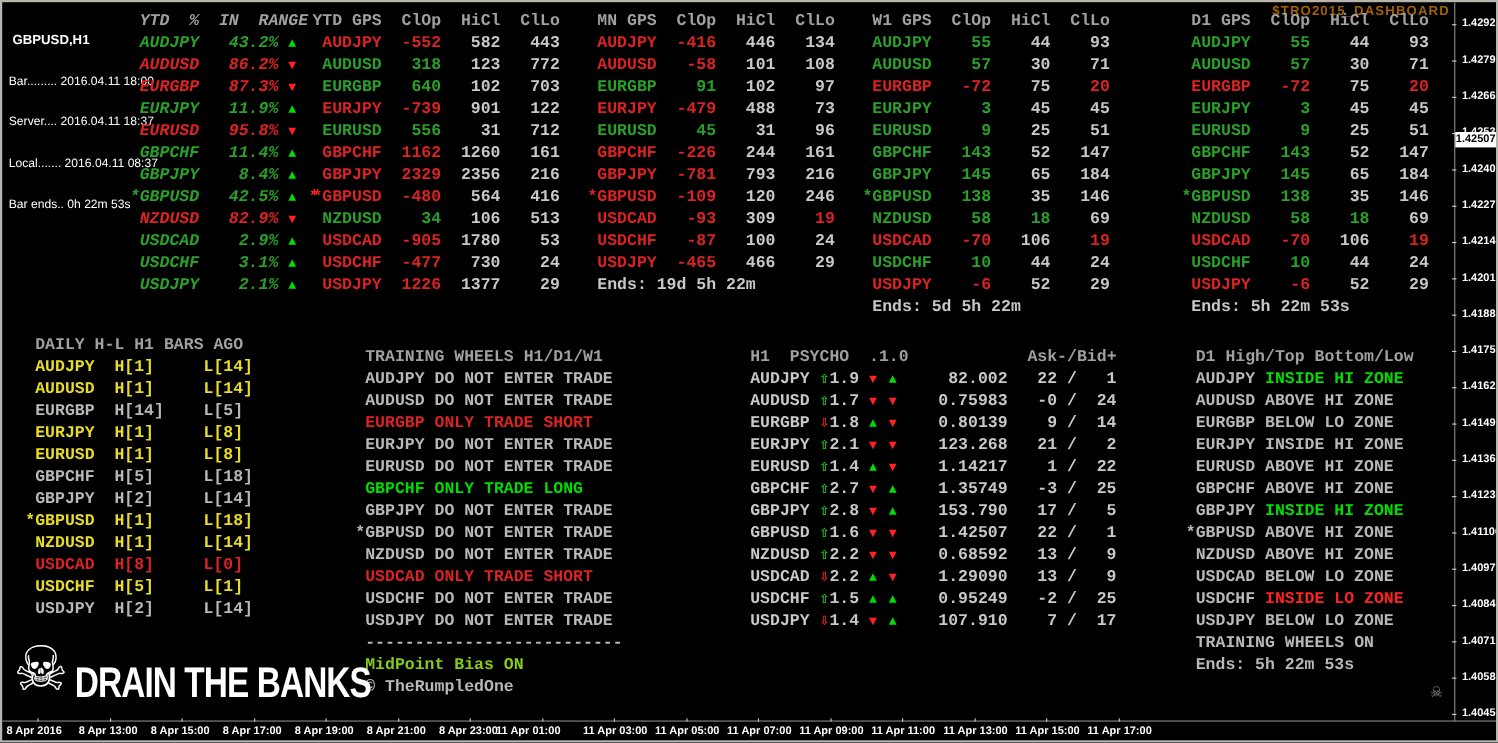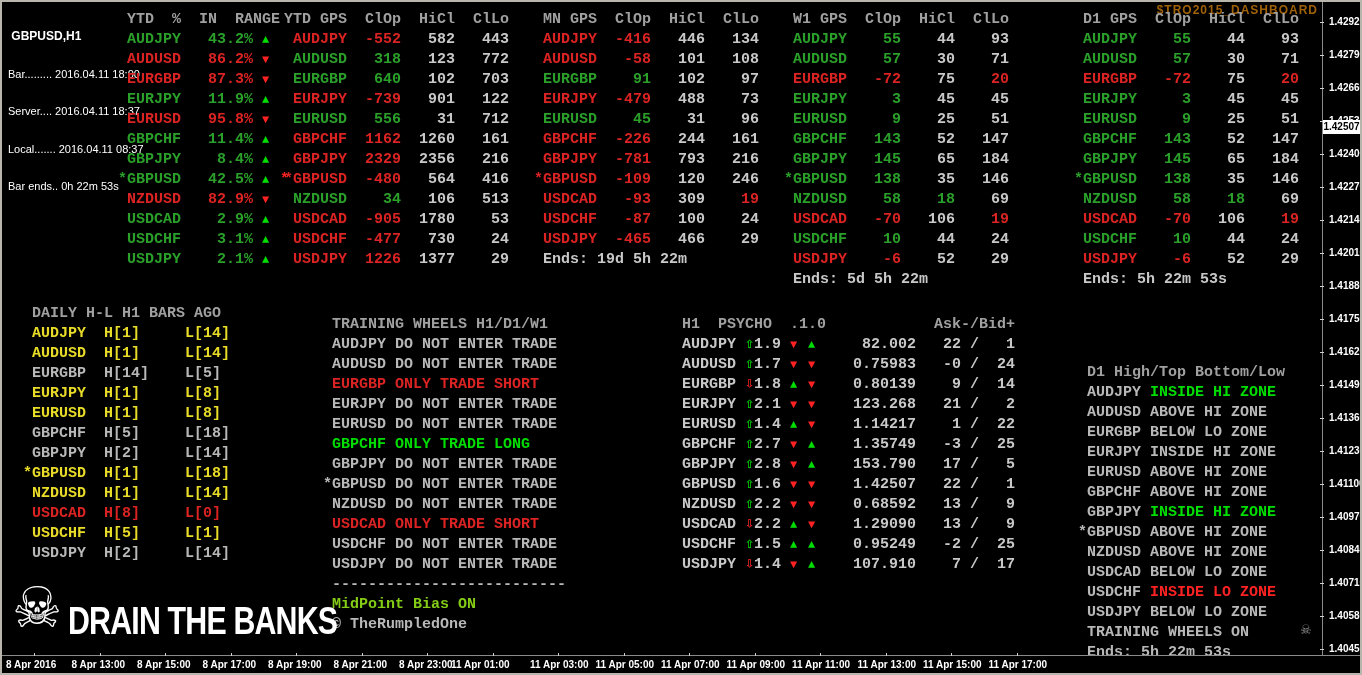--- a/index.html
+++ b/index.html
@@ -54,21 +54,21 @@
   <div id="info">
     <div class="t"><span class="tri"></span> <span>GBPUSD,H1</span></div>
     <div>Bar......... 2016.04.11 18:00</div>
     <div>Server.... 2016.04.11 18:37</div>
     <div>Local....... 2016.04.11 08:37</div>
     <div>Bar ends.. 0h 22m 53s</div>
   </div>
 
   <div id="watermark">$TRO2015_DASHBOARD</div>
 
-  <div class="sec" id="range-table" style="left:116px;top:8px;">
+  <div class="sec" id="range-table" style="left:116px;top:8px;font-style:italic;">
       <div class="ln"><span class="dg w1"> </span><span class="dg">YTD  %  IN  RANGE</span></div>
       <div class="ln"><span class="g w1"></span><span class="g w6">AUDJPY</span><span class="g w8 rt">43.2%</span><span class="w1"> </span><span class="bg w2 arrow">▲</span></div>
       <div class="ln"><span class="r w1"></span><span class="r w6">AUDUSD</span><span class="r w8 rt">86.2%</span><span class="w1"> </span><span class="br w2 arrow">▼</span></div>
       <div class="ln"><span class="r w1"></span><span class="r w6">EURGBP</span><span class="r w8 rt">87.3%</span><span class="w1"> </span><span class="br w2 arrow">▼</span></div>
       <div class="ln"><span class="g w1"></span><span class="g w6">EURJPY</span><span class="g w8 rt">11.9%</span><span class="w1"> </span><span class="bg w2 arrow">▲</span></div>
       <div class="ln"><span class="r w1"></span><span class="r w6">EURUSD</span><span class="r w8 rt">95.8%</span><span class="w1"> </span><span class="br w2 arrow">▼</span></div>
       <div class="ln"><span class="g w1"></span><span class="g w6">GBPCHF</span><span class="g w8 rt">11.4%</span><span class="w1"> </span><span class="bg w2 arrow">▲</span></div>
       <div class="ln"><span class="g w1"></span><span class="g w6">GBPJPY</span><span class="g w8 rt">8.4%</span><span class="w1"> </span><span class="bg w2 arrow">▲</span></div>
       <div class="ln"><span class="g w1">*</span><span class="g w6">GBPUSD</span><span class="g w8 rt">42.5%</span><span class="w1"> </span><span class="bg w2 arrow">▲</span><span class="br w1">*</span></div>
       <div class="ln"><span class="r w1"></span><span class="r w6">NZDUSD</span><span class="r w8 rt">82.9%</span><span class="w1"> </span><span class="br w2 arrow">▼</span></div>
@@ -179,21 +179,21 @@
       <div class="ln"><span class="gy w6">EURJPY</span><span class="w1"> </span><span class="bg w1 blk">⇧</span><span class="gy w3">2.1</span><span class="w1"> </span><span class="br w2 arrow">▼</span><span class="br w2 arrow">▼</span><span class="gy w10 rt">123.268</span><span class="gy rt" style="width: 45px;">21</span><span class="gy"> / </span><span class="gy w3 rt">2</span></div>
       <div class="ln"><span class="gy w6">EURUSD</span><span class="w1"> </span><span class="bg w1 blk">⇧</span><span class="gy w3">1.4</span><span class="w1"> </span><span class="bg w2 arrow">▲</span><span class="br w2 arrow">▼</span><span class="gy w10 rt">1.14217</span><span class="gy rt" style="width: 45px;">1</span><span class="gy"> / </span><span class="gy w3 rt">22</span></div>
       <div class="ln"><span class="gy w6">GBPCHF</span><span class="w1"> </span><span class="bg w1 blk">⇧</span><span class="gy w3">2.7</span><span class="w1"> </span><span class="br w2 arrow">▼</span><span class="bg w2 arrow">▲</span><span class="gy w10 rt">1.35749</span><span class="gy rt" style="width: 45px;">-3</span><span class="gy"> / </span><span class="gy w3 rt">25</span></div>
       <div class="ln"><span class="gy w6">GBPJPY</span><span class="w1"> </span><span class="bg w1 blk">⇧</span><span class="gy w3">2.8</span><span class="w1"> </span><span class="br w2 arrow">▼</span><span class="bg w2 arrow">▲</span><span class="gy w10 rt">153.790</span><span class="gy rt" style="width: 45px;">17</span><span class="gy"> / </span><span class="gy w3 rt">5</span></div>
       <div class="ln"><span class="gy w6">GBPUSD</span><span class="w1"> </span><span class="bg w1 blk">⇧</span><span class="gy w3">1.6</span><span class="w1"> </span><span class="br w2 arrow">▼</span><span class="br w2 arrow">▼</span><span class="gy w10 rt">1.42507</span><span class="gy rt" style="width: 45px;">22</span><span class="gy"> / </span><span class="gy w3 rt">1</span></div>
       <div class="ln"><span class="gy w6">NZDUSD</span><span class="w1"> </span><span class="bg w1 blk">⇧</span><span class="gy w3">2.2</span><span class="w1"> </span><span class="br w2 arrow">▼</span><span class="br w2 arrow">▼</span><span class="gy w10 rt">0.68592</span><span class="gy rt" style="width: 45px;">13</span><span class="gy"> / </span><span class="gy w3 rt">9</span></div>
       <div class="ln"><span class="gy w6">USDCAD</span><span class="w1"> </span><span class="br w1 blk">⇩</span><span class="gy w3">2.2</span><span class="w1"> </span><span class="bg w2 arrow">▲</span><span class="br w2 arrow">▼</span><span class="gy w10 rt">1.29090</span><span class="gy rt" style="width: 45px;">13</span><span class="gy"> / </span><span class="gy w3 rt">9</span></div>
       <div class="ln"><span class="gy w6">USDCHF</span><span class="w1"> </span><span class="bg w1 blk">⇧</span><span class="gy w3">1.5</span><span class="w1"> </span><span class="bg w2 arrow">▲</span><span class="bg w2 arrow">▲</span><span class="gy w10 rt">0.95249</span><span class="gy rt" style="width: 45px;">-2</span><span class="gy"> / </span><span class="gy w3 rt">25</span></div>
       <div class="ln"><span class="gy w6">USDJPY</span><span class="w1"> </span><span class="br w1 blk">⇩</span><span class="gy w3">1.4</span><span class="w1"> </span><span class="br w2 arrow">▼</span><span class="bg w2 arrow">▲</span><span class="gy w10 rt">107.910</span><span class="gy rt" style="width: 45px;">7</span><span class="gy"> / </span><span class="gy w3 rt">17</span></div>
     </div>
-  <div class="sec" id="zone-table" style="left:1076px;top:313px;margin-top:48px;">
+  <div class="sec" id="zone-table" style="left:1076px;top:313px;">
       <div class="ln"><span class="dg w1"> </span><span class="dg">D1 High/Top Bottom/Low</span></div>
       <div class="ln"><span class="zn w1"></span><span class="zn w6">AUDJPY</span><span class="w1"> </span><span class="bg">INSIDE HI ZONE</span></div>
       <div class="ln"><span class="zn w1"></span><span class="zn w6">AUDUSD</span><span class="w1"> </span><span class="zn">ABOVE HI ZONE</span></div>
       <div class="ln"><span class="zn w1"></span><span class="zn w6">EURGBP</span><span class="w1"> </span><span class="zn">BELOW LO ZONE</span></div>
       <div class="ln"><span class="zn w1"></span><span class="zn w6">EURJPY</span><span class="w1"> </span><span class="zn">INSIDE HI ZONE</span></div>
       <div class="ln"><span class="zn w1"></span><span class="zn w6">EURUSD</span><span class="w1"> </span><span class="zn">ABOVE HI ZONE</span></div>
       <div class="ln"><span class="zn w1"></span><span class="zn w6">GBPCHF</span><span class="w1"> </span><span class="zn">ABOVE HI ZONE</span></div>
       <div class="ln"><span class="zn w1"></span><span class="zn w6">GBPJPY</span><span class="w1"> </span><span class="bg">INSIDE HI ZONE</span></div>
       <div class="ln"><span class="zn w1">*</span><span class="zn w6">GBPUSD</span><span class="w1"> </span><span class="zn">ABOVE HI ZONE</span></div>
       <div class="ln"><span class="zn w1"></span><span class="zn w6">NZDUSD</span><span class="w1"> </span><span class="zn">ABOVE HI ZONE</span></div>

